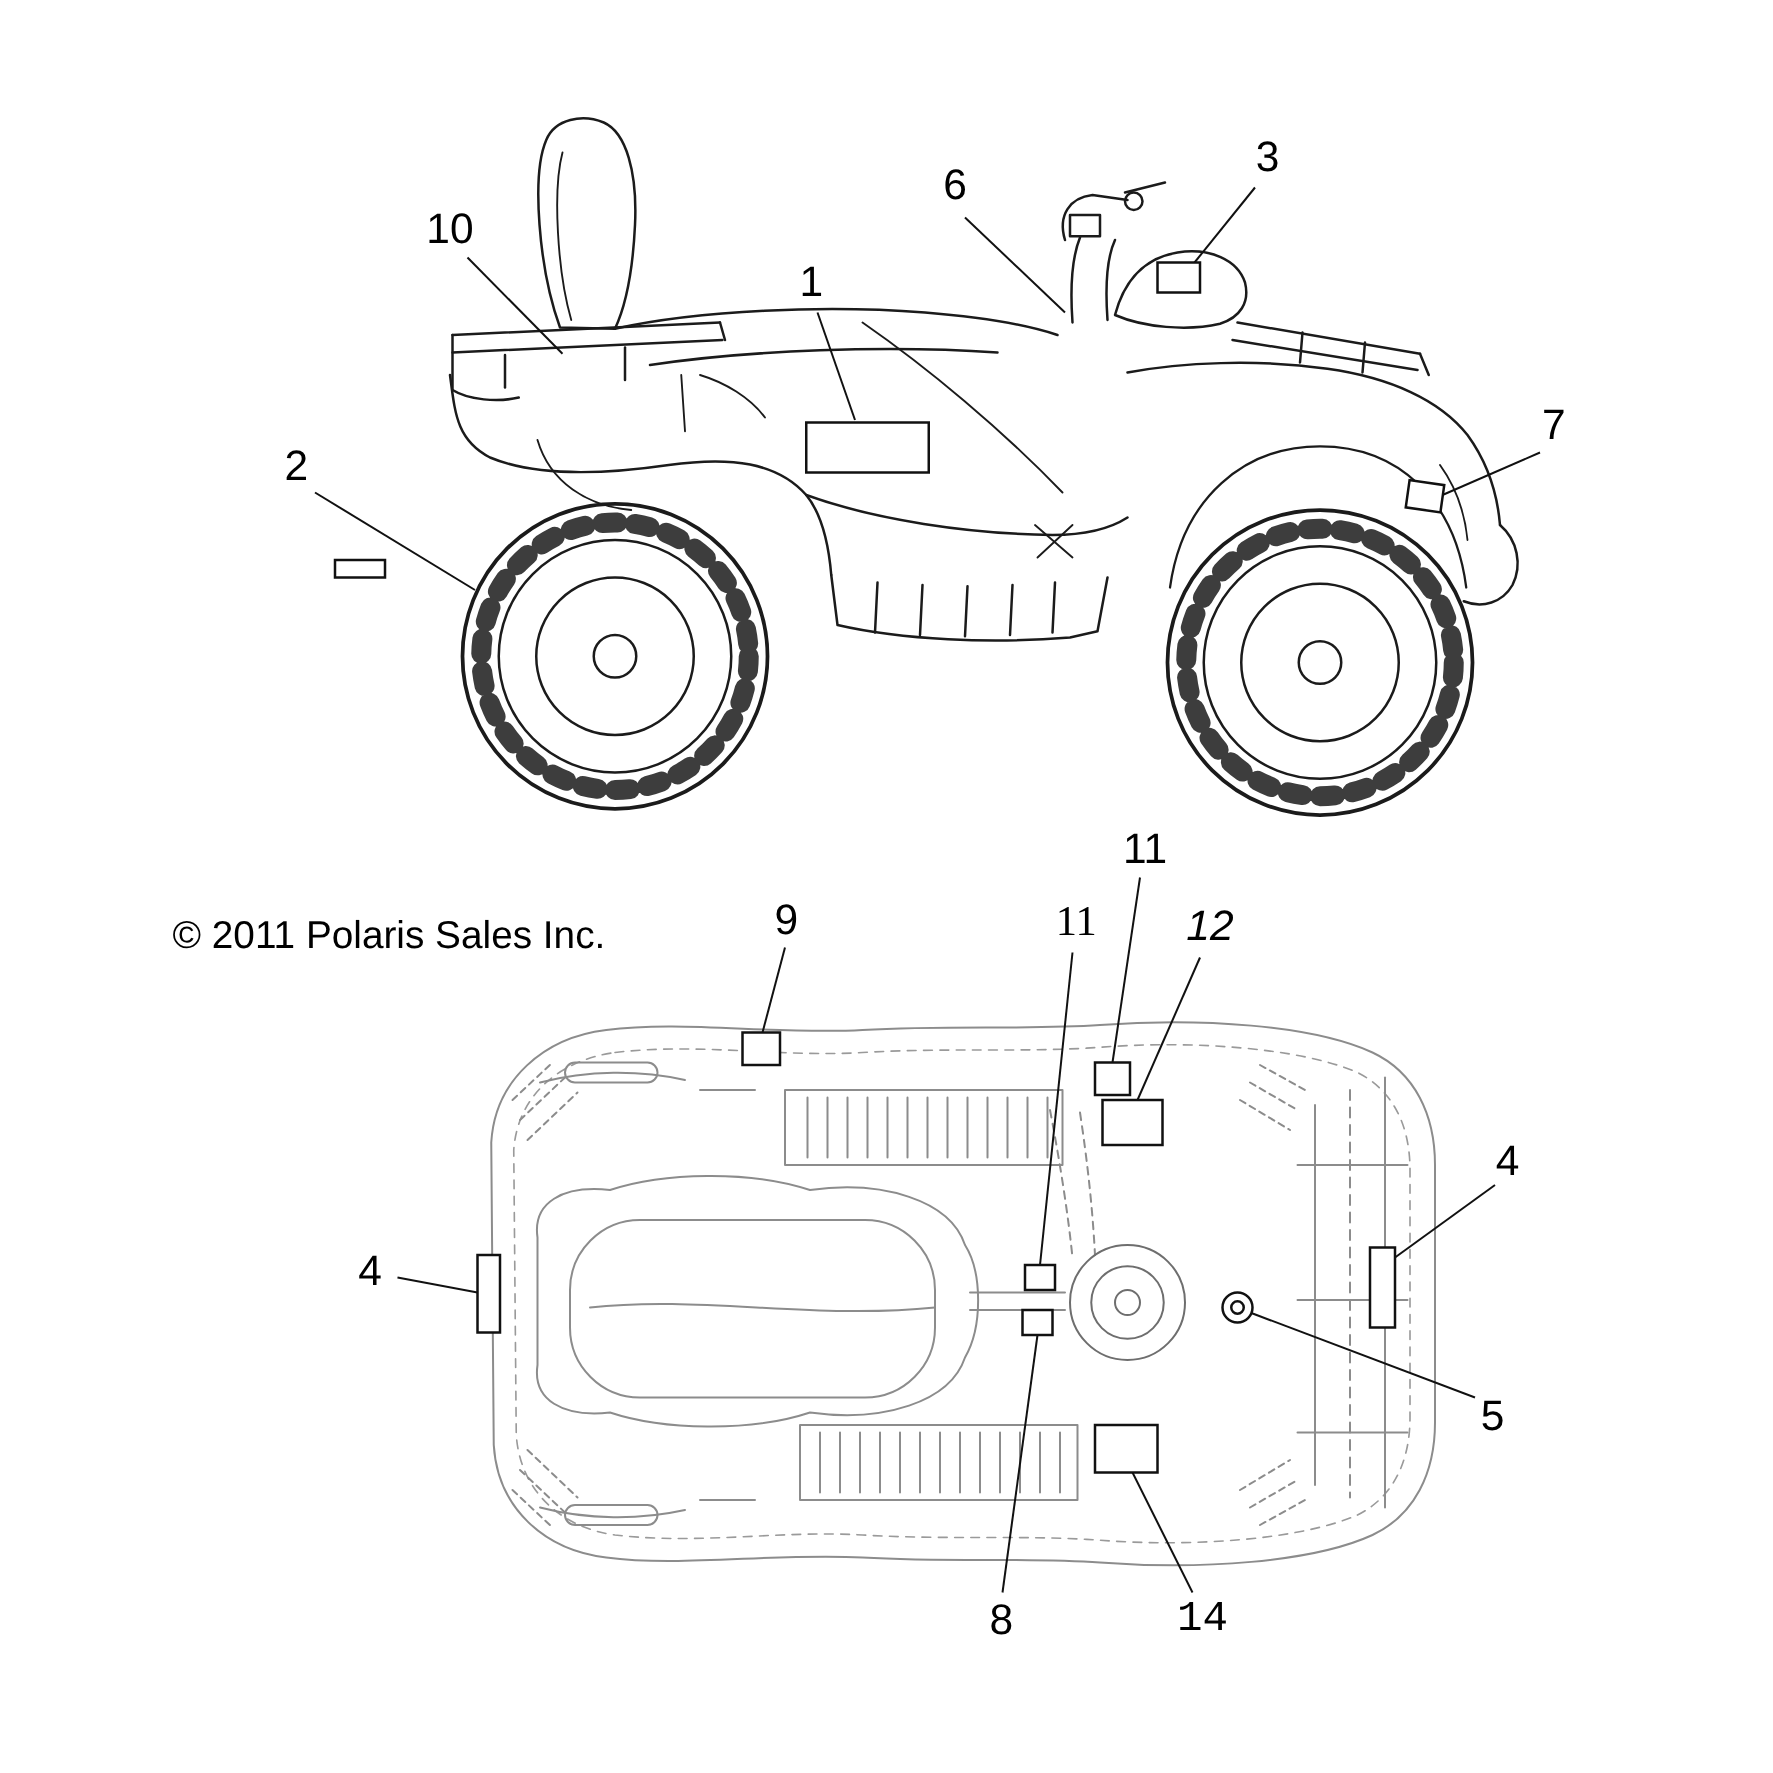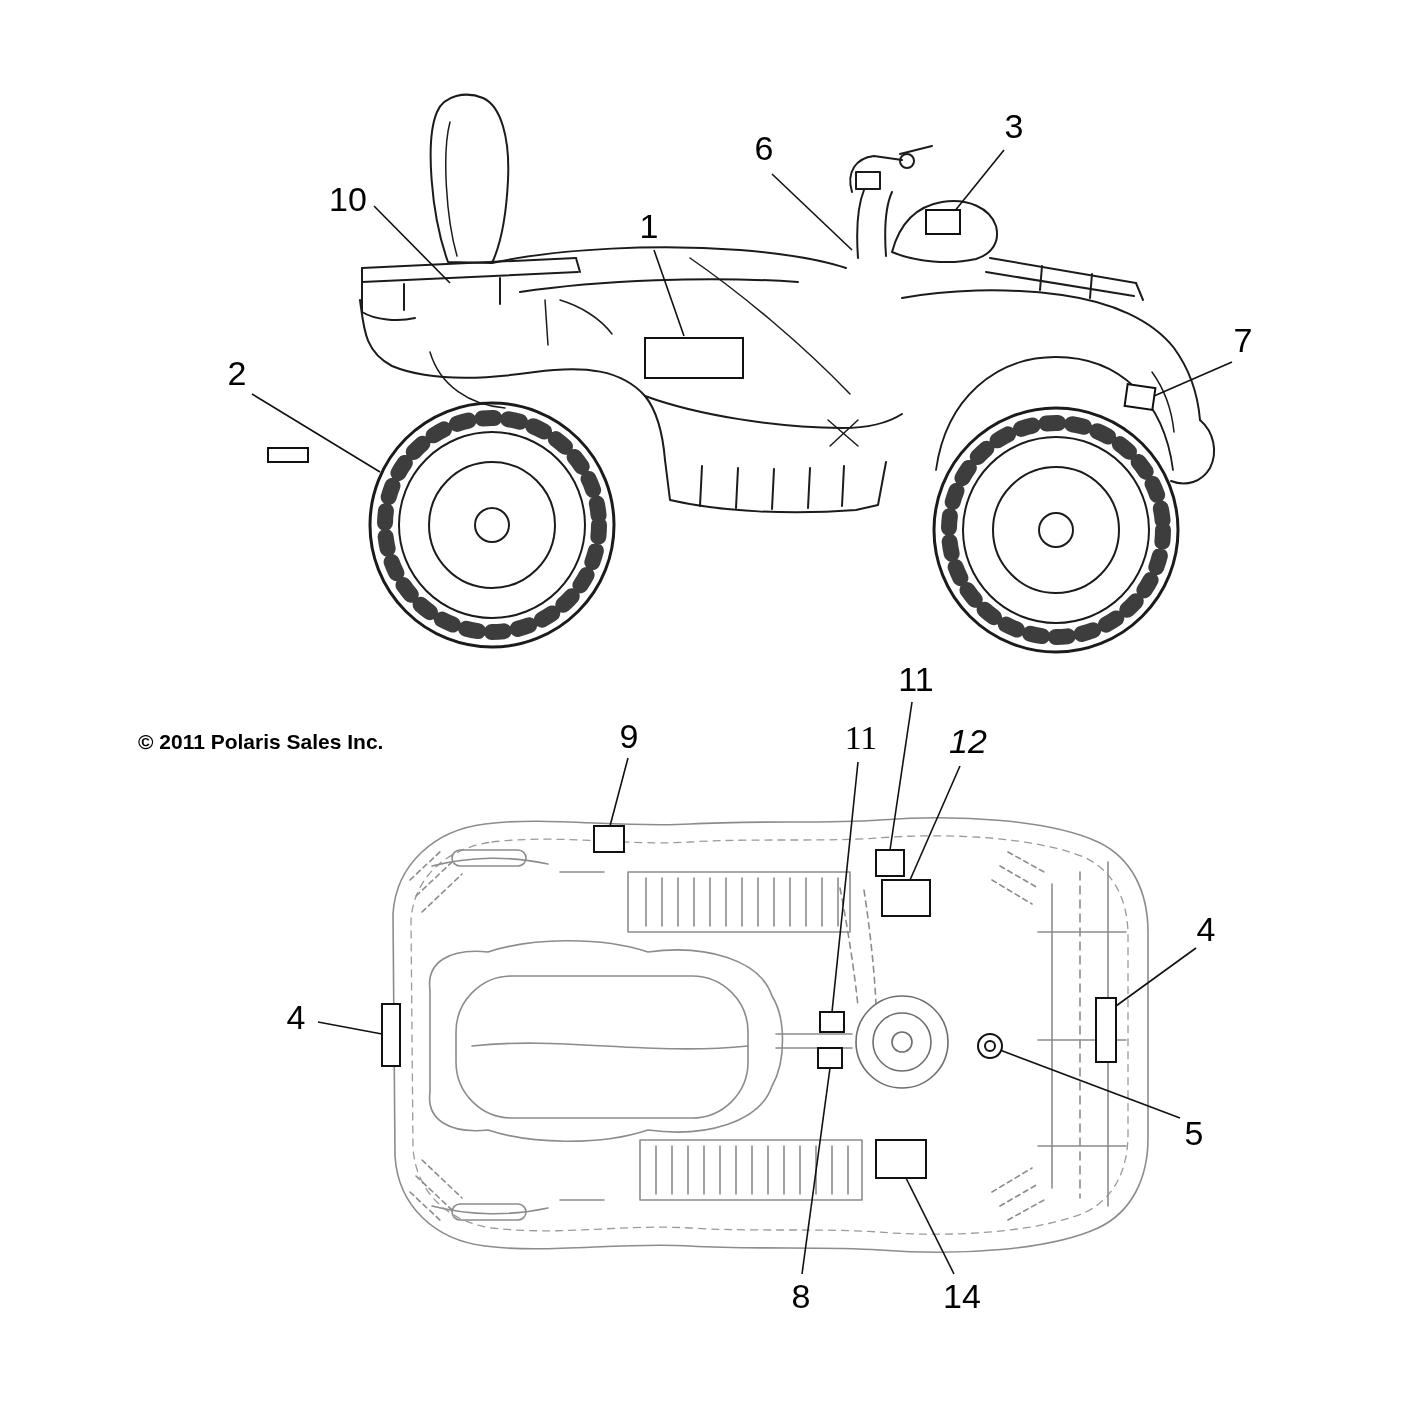--- a/index.html
+++ b/index.html
@@ -25,24 +25,23 @@
     transform: translate(-50%, -50%);
     font-size: 34px;
     line-height: 1;
     color: #000000;
     white-space: nowrap;
   }
   .copyright {
     position: absolute;
     left: 138px;
     top: 730px;
-    font-size: 21px;
+    font-size: 31px;
     color: #000000;
     white-space: nowrap;
-    font-weight: bold;
   }
 </style>
 </head>
 <body>
 
 <div class="stage">
 
   <svg class="art" viewBox="0 0 1418 1418" width="1418" height="1418" xmlns="http://www.w3.org/2000/svg">
 
     <g stroke="#1b1b1b" fill="none" stroke-width="2" stroke-linecap="round" stroke-linejoin="round">
@@ -211,28 +210,28 @@
       <rect x="1096" y="998" width="20" height="64"></rect>
       <rect x="382" y="1004" width="18" height="62"></rect>
       <rect x="876" y="1140" width="50" height="38"></rect>
       <circle cx="990" cy="1046" r="12"></circle>
       <circle cx="990" cy="1046" r="5"></circle>
     </g>
   </svg>
 
   <div class="callout" style="left:1014px; top:126px;">3</div>
   <div class="callout" style="left:764px;  top:148px;">6</div>
-  <div class="callout" style="left:348px;  top:183px;margin-top:16px;">10</div>
+  <div class="callout" style="left:360px;  top:183px;">10</div>
   <div class="callout" style="left:649px;  top:226px;">1</div>
   <div class="callout" style="left:1243px; top:340px;">7</div>
   <div class="callout" style="left:237px;  top:373px;">2</div>
   <div class="callout" style="left:916px;  top:679px;">11</div>
   <div class="callout" style="left:629px;  top:736px;">9</div>
   <div class="callout" style="left:861px;  top:738px;font-family:Liberation Serif, serif;">11</div>
   <div class="callout" style="left:968px;  top:741px;font-style:italic;">12</div>
   <div class="callout" style="left:1206px; top:929px;">4</div>
   <div class="callout" style="left:296px;  top:1017px;">4</div>
   <div class="callout" style="left:1194px; top:1133px;">5</div>
   <div class="callout" style="left:801px;  top:1296px;">8</div>
-  <div class="callout" style="left:962px;  top:1296px;">14</div>
+  <div class="callout" style="left:962px;  top:1296px;font-family:Liberation Mono, monospace;">14</div>
 
   <div class="copyright">© 2011 Polaris Sales Inc.</div>
 </div>
 
 </body></html>

